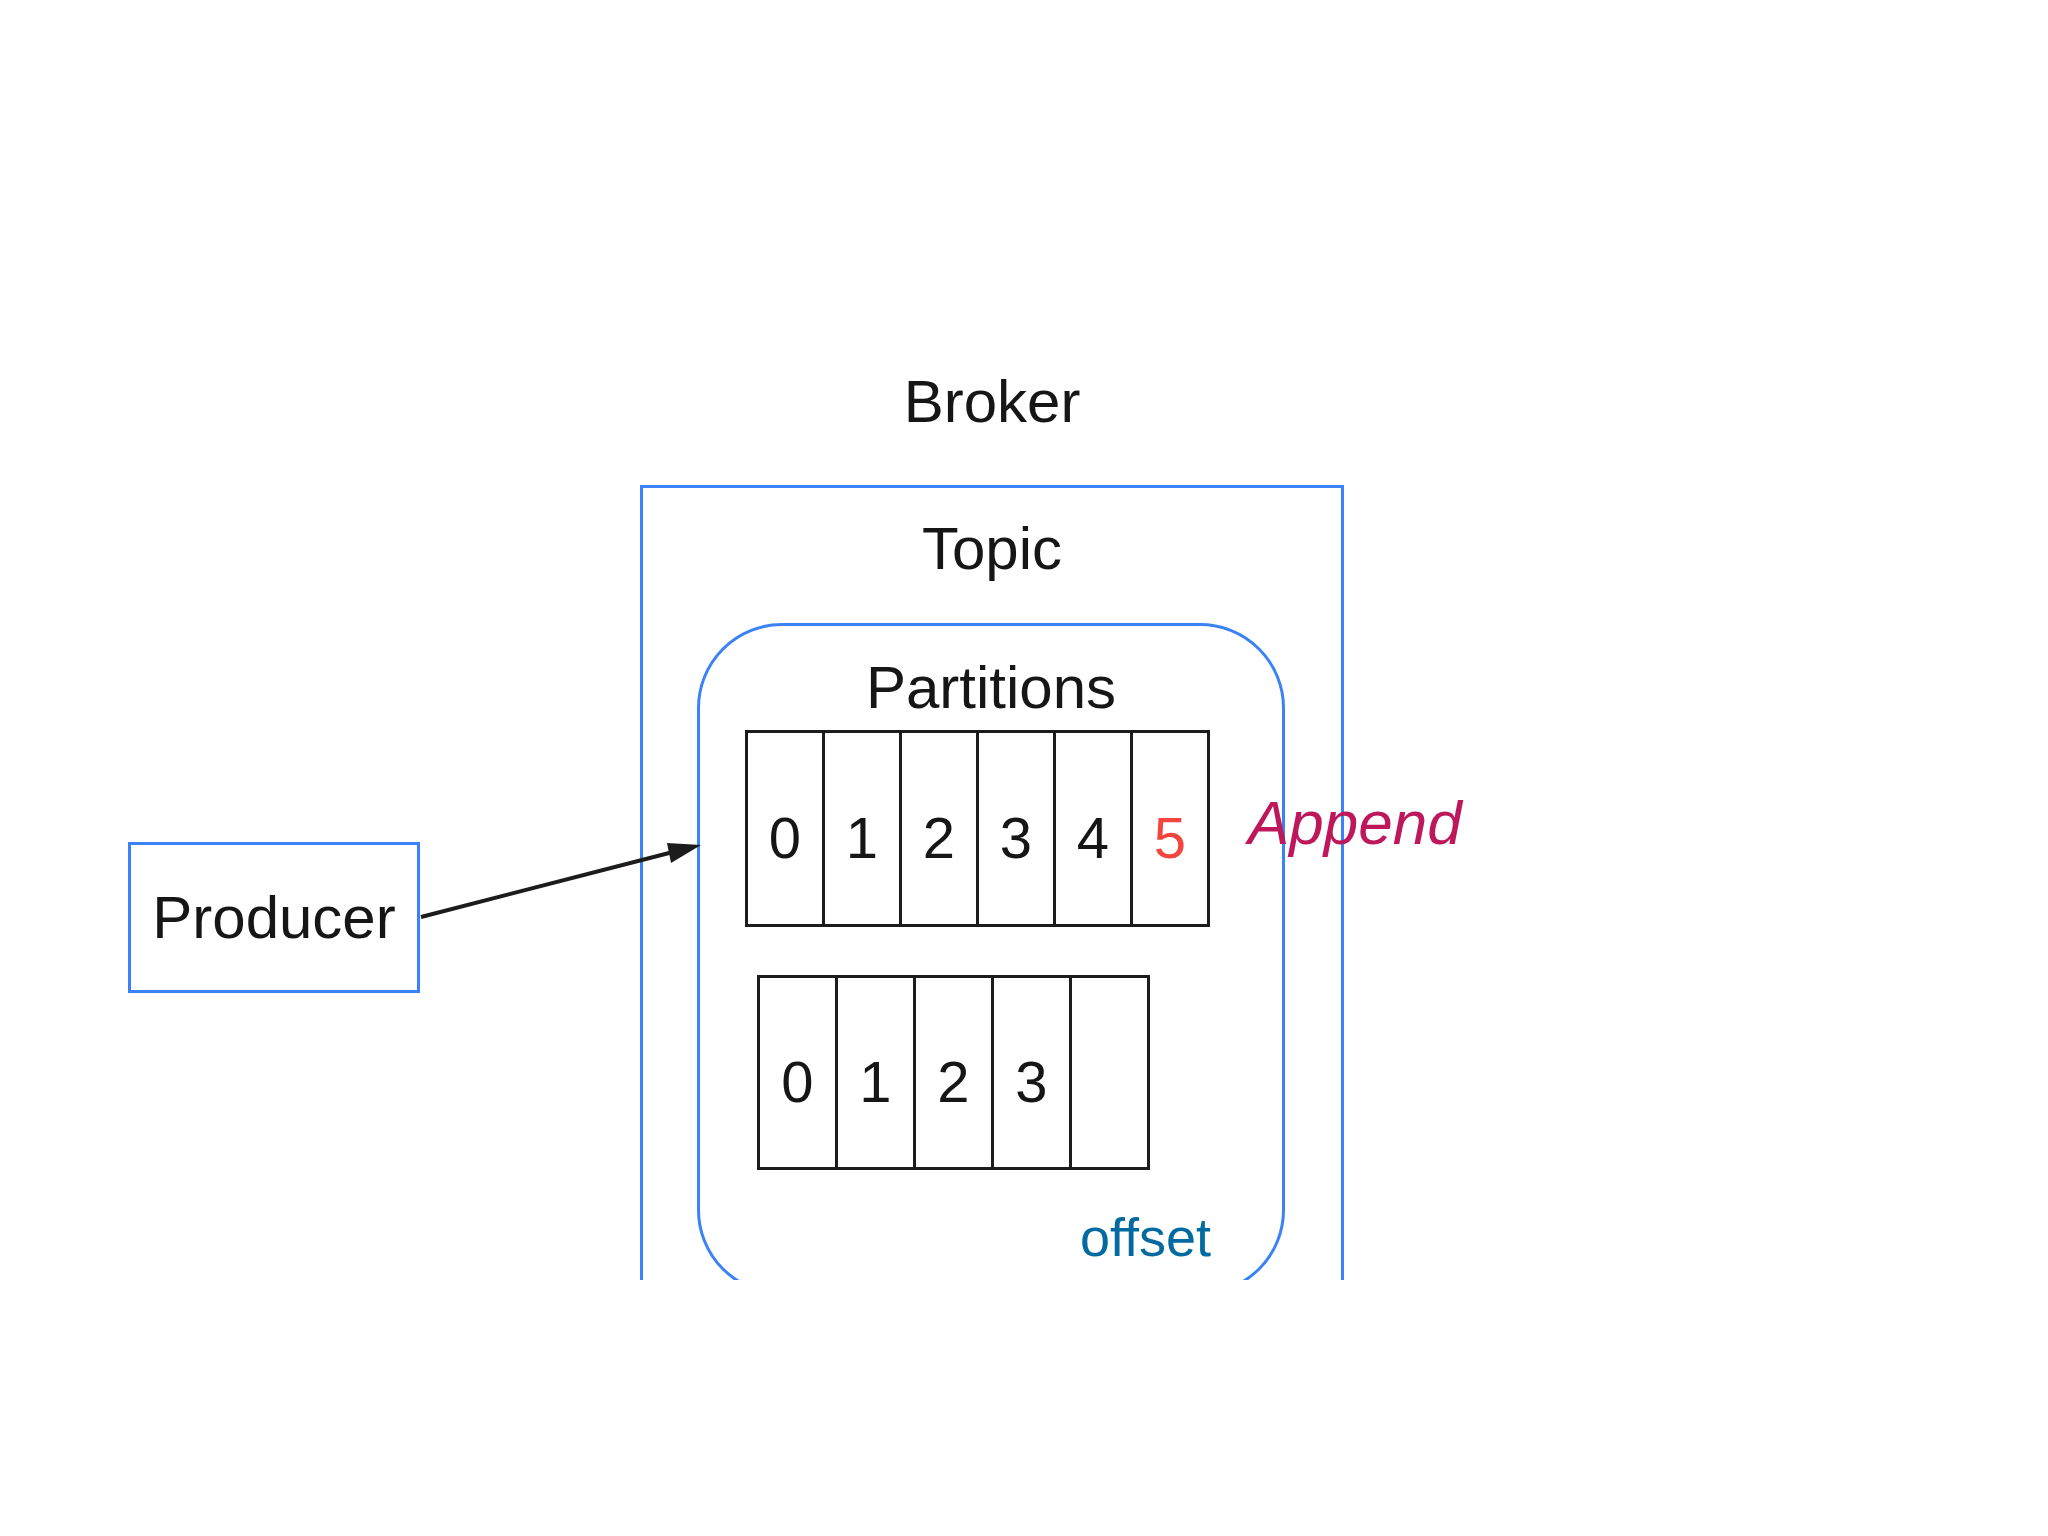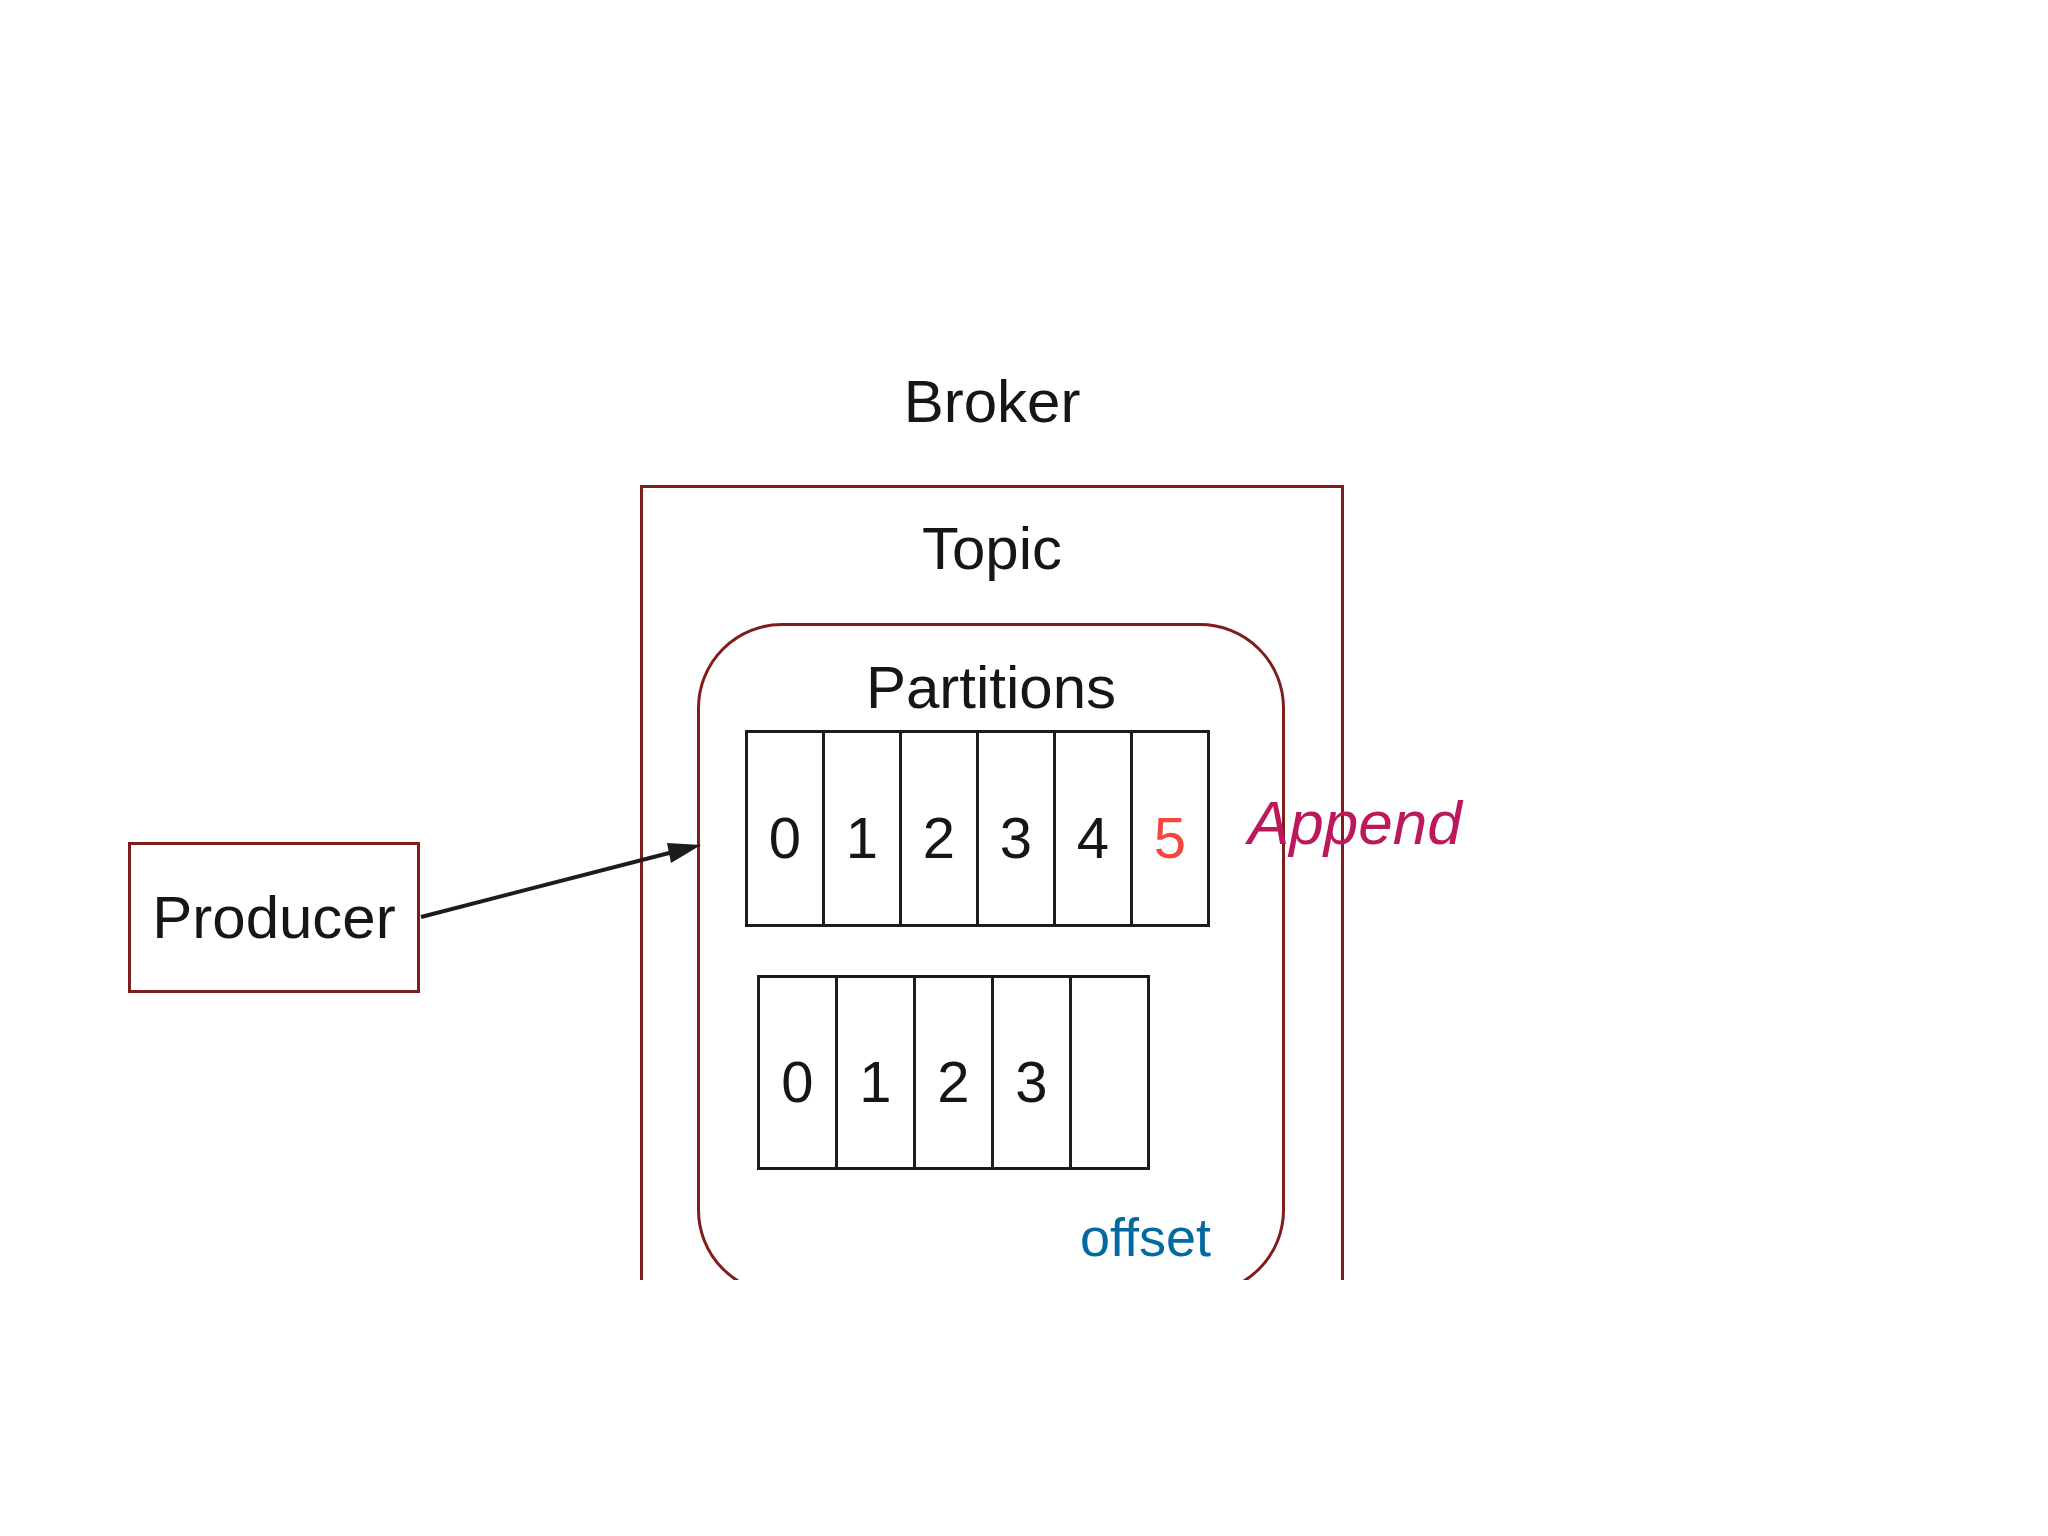--- a/index.html
+++ b/index.html
@@ -14,21 +14,21 @@
   .abs { position:absolute; }
   .diagram-label {
     font-size:60px;
     line-height:1;
     color:#161616;
     white-space:nowrap;
   }
   .centered { text-align:center; }
 
   
-  .box { border:3px solid #7f1d1d; background:transparent; box-sizing:border-box; }
+  .box { border:3px solid #3b82f6; background:transparent; box-sizing:border-box; }
   #broker-box   { left:640px; top:485px; width:704px; height:873px; }
   #partitions-box { left:697px; top:623px; width:588px; height:672px; border-radius:85px; }
   #producer-box { left:128px; top:842px; width:292px; height:151px;
                   display:flex; align-items:center; justify-content:center; }
 
   
   #broker-label     { left:640px; top:372px; width:704px; }
   #topic-label      { left:640px; top:519px; width:704px; }
   #partitions-label { left:697px; top:650px; width:588px;margin-top:8px; }
   #append-label {

